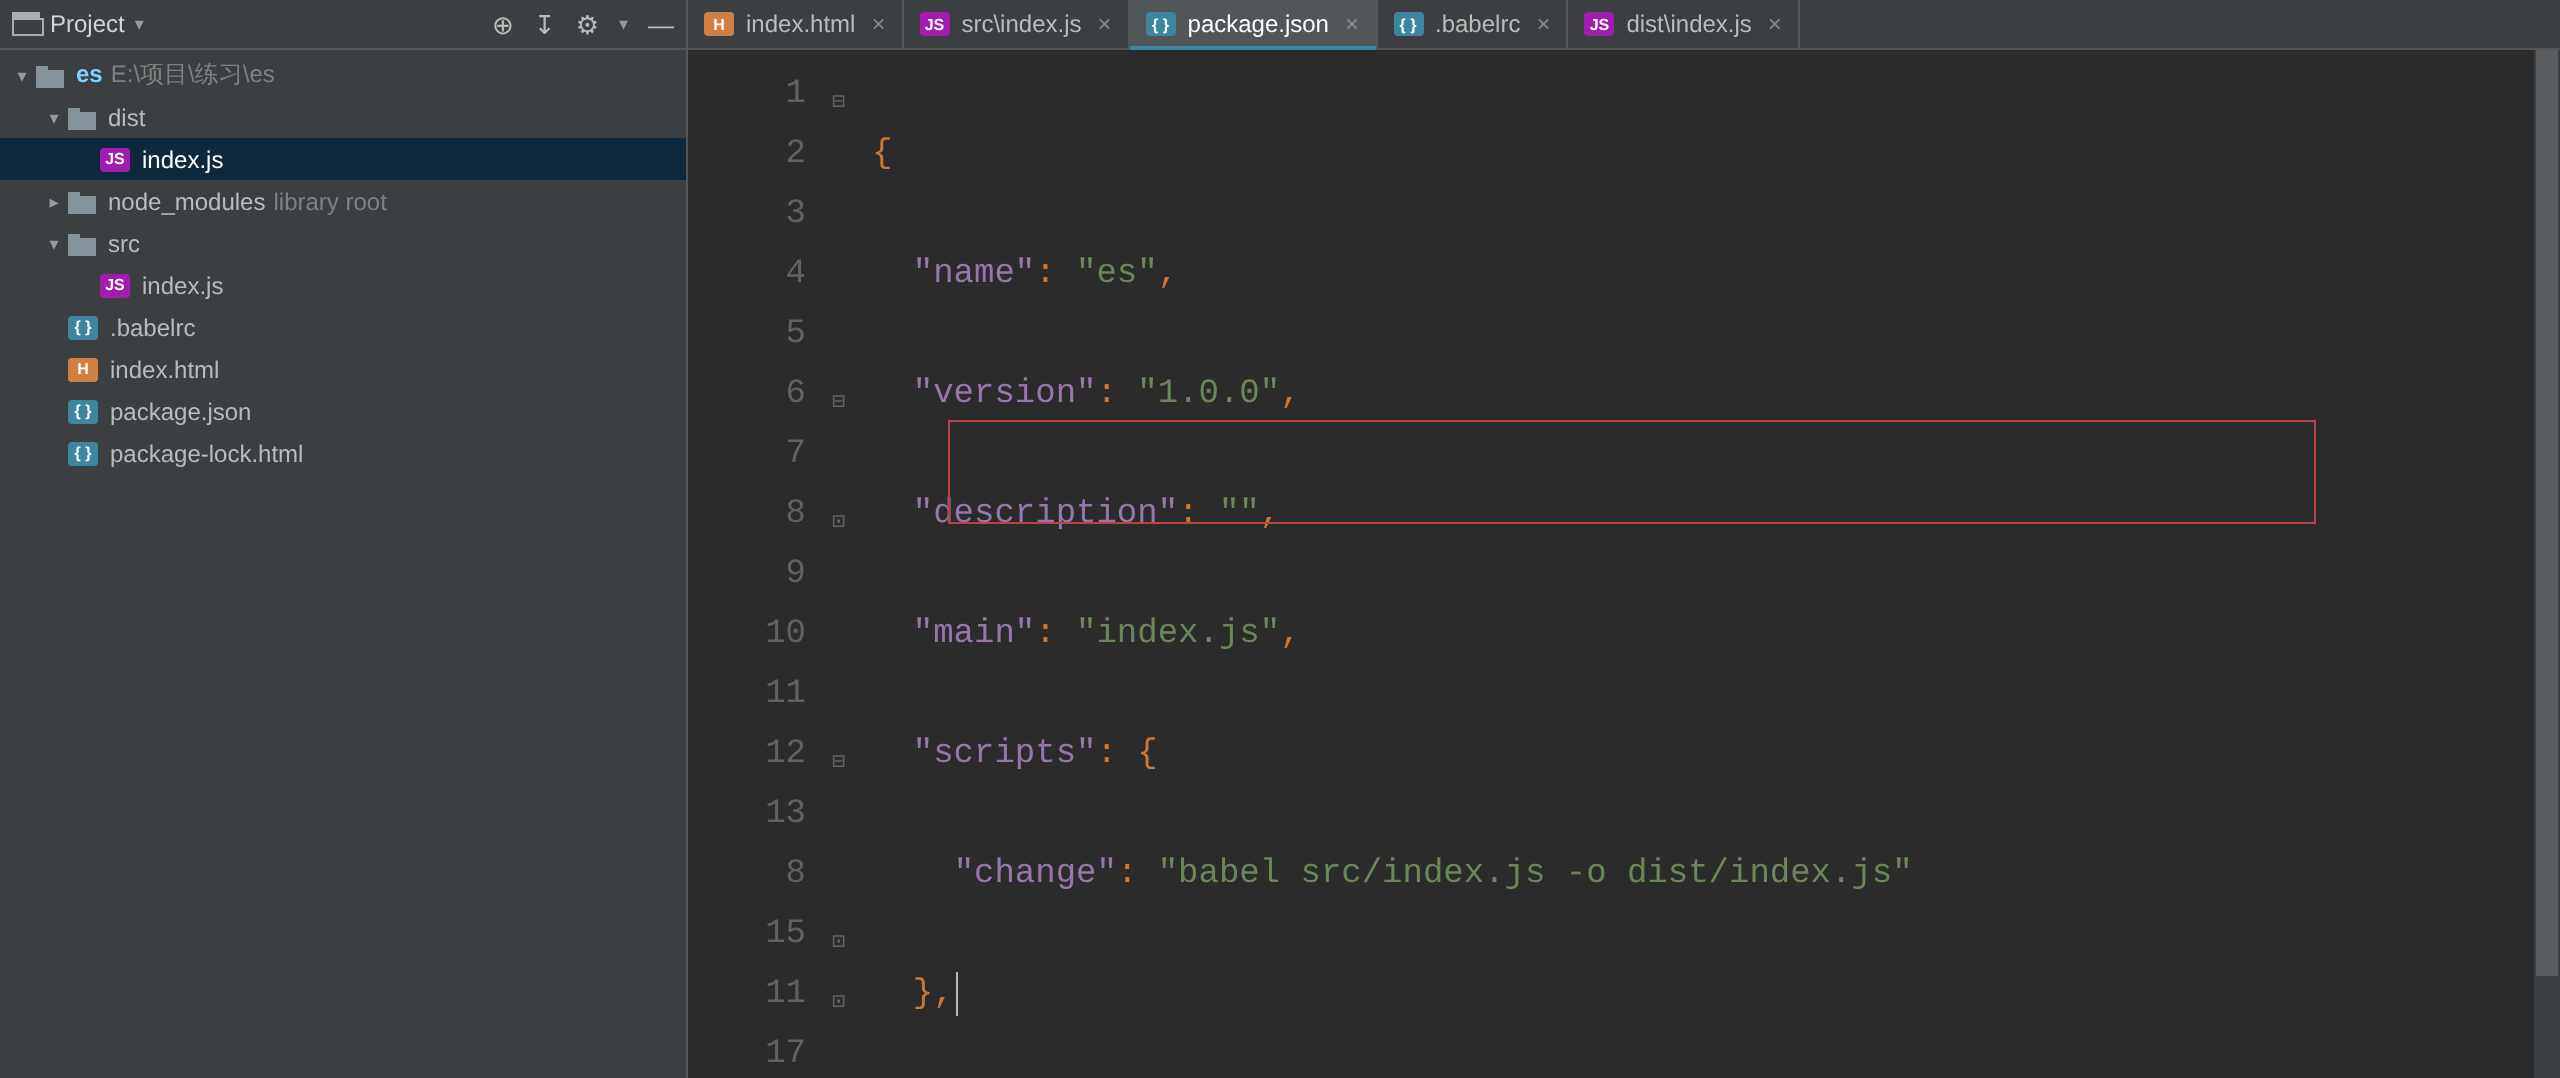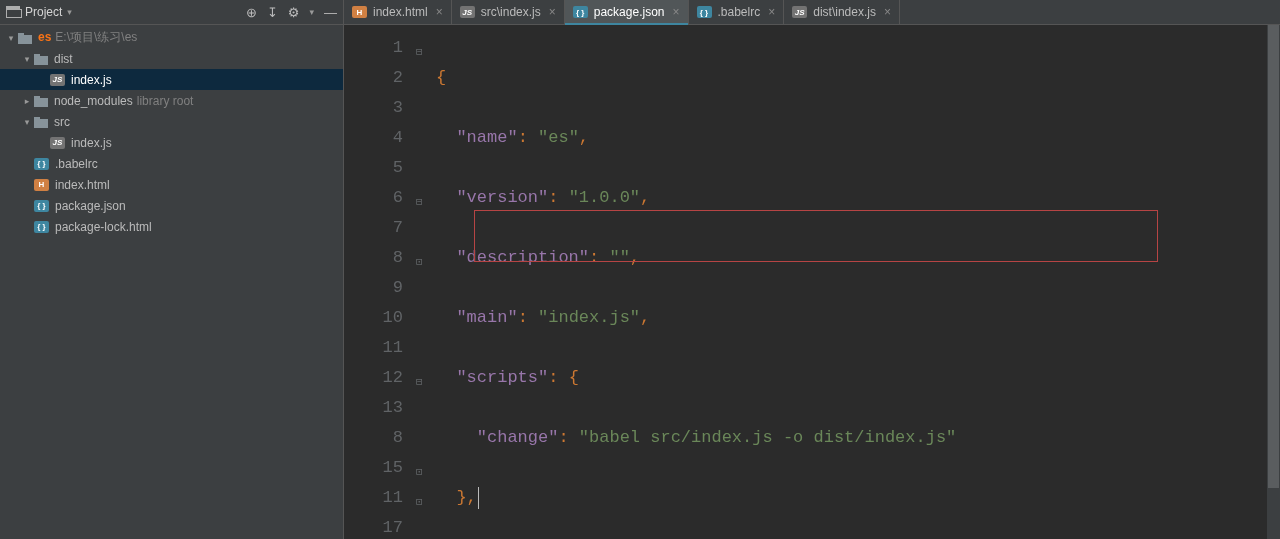--- a/index.html
+++ b/index.html
@@ -104,21 +104,21 @@
   height: 12px;
   display: inline-flex;
   align-items: center;
   justify-content: center;
   font-size: 8px;
   font-weight: bold;
   color: white;
   border-radius: 2px;
 }
 .icon-html { background: #d08043; }
-.icon-js { background: #737373; font-style: italic; }
+.icon-js { background: #a21caf; }
 .icon-json { background: #3e86a0; }
 .main-row {
   flex: 1;
   display: flex;
   overflow: hidden;
 }
 .sidebar {
   width: 344px;
   background: #3c3f41;
   border-right: 1px solid #555555;
@@ -298,21 +298,21 @@
       <span class="close-x">×</span>
     </div>
   </div>
 </div>
 
 <div class="main-row">
   <div class="sidebar">
     <div class="tree-node" style="padding-left:4px">
       <span class="tree-arrow">▾</span>
       <span class="dir-icon"></span>
-      <span class="tree-label"><b style="color:#f97316">es</b><span class="dim">E:\项目\练习\es</span></span>
+      <span class="tree-label"><b style="color:#7dd3fc">es</b><span class="dim">E:\项目\练习\es</span></span>
     </div>
     <div class="tree-node" style="padding-left:20px">
       <span class="tree-arrow">▾</span>
       <span class="dir-icon"></span>
       <span class="tree-label">dist</span>
     </div>
     <div class="tree-node selected" style="padding-left:36px">
       <span class="tree-arrow none">▾</span>
       <span class="file-icon icon-js" style="margin-right:6px">JS</span>
       <span class="tree-label">index.js</span>

